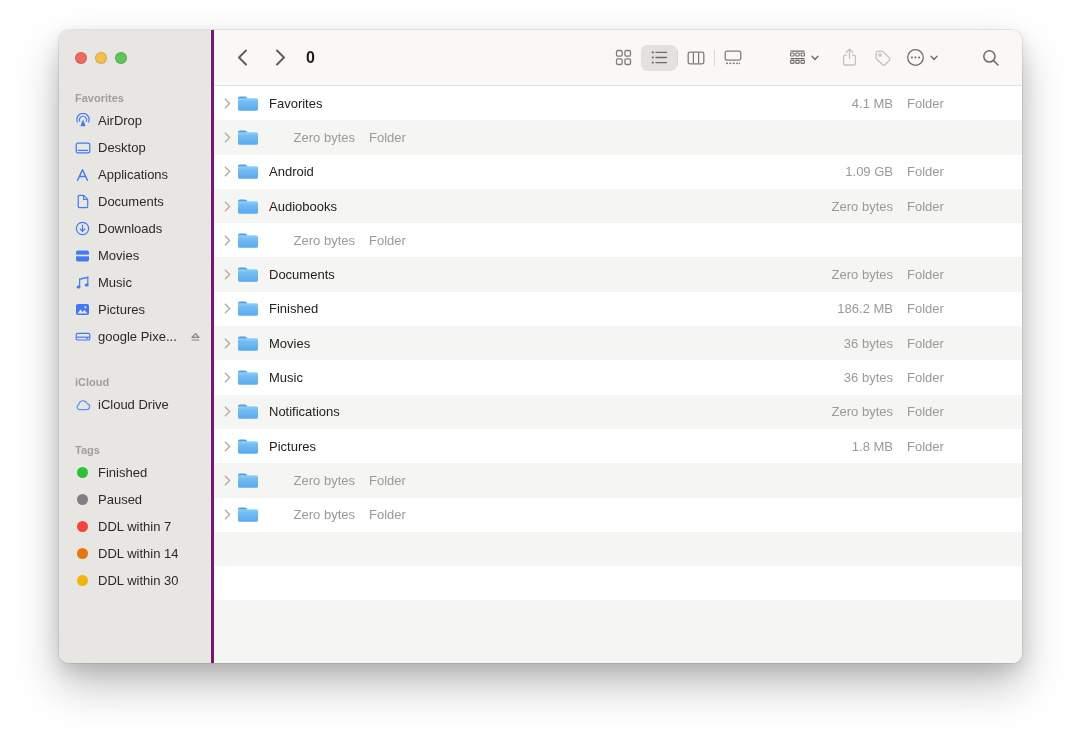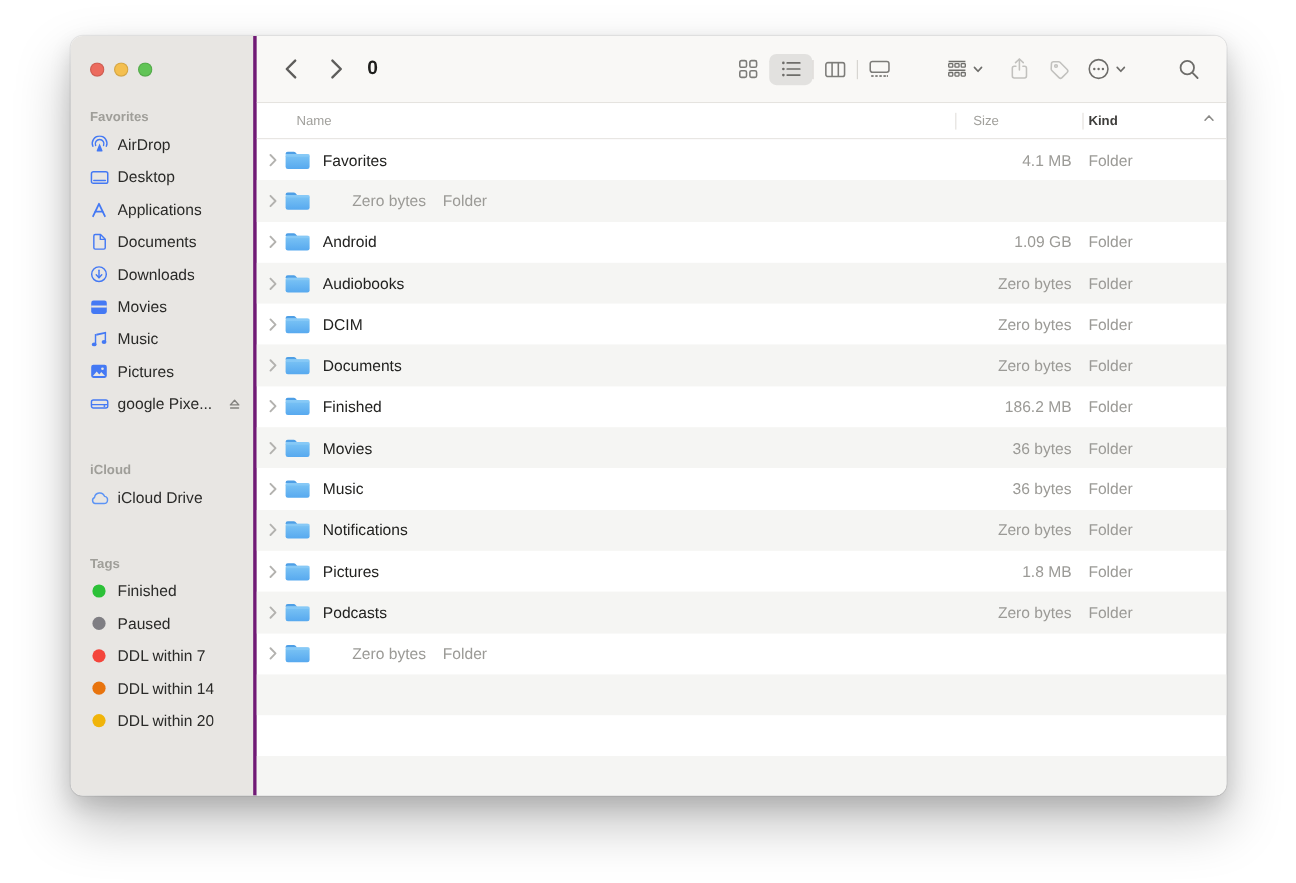--- a/index.html
+++ b/index.html
@@ -9,21 +9,21 @@
   .window { position:absolute; left:59px; top:30px; width:963px; height:633px;
     background:#ffffff; border-radius:10px; overflow:hidden; display:flex;
     box-shadow:0 0 0 1px rgba(0,0,0,.07), 0 22px 45px rgba(0,0,0,.25), 0 8px 18px rgba(0,0,0,.12); }
 
   
   .sidebar { width:155px; flex:0 0 155px; background:#e8e6e3; border-right:3px solid #701a75;
     padding-top:22px; }
   .traffic { display:flex; gap:8px; padding-left:16px; }
   .tl { width:12px; height:12px; border-radius:50%; border:0.5px solid rgba(0,0,0,.12); }
   .sb-section-label { font-size:11px; font-weight:700; color:#9f9e99; padding-left:16px;
-    margin-top:36px; margin-bottom:3px; }
+    margin-top:26px; margin-bottom:3px; }
   .sb-section-label.first { margin-top:28px; }
   .sb-item { display:flex; align-items:center; height:27px; padding:0 10px 0 15px;
     font-size:13px; color:#2a2a28; }
   .sb-ic { width:17px; height:16px; flex:0 0 17px; margin-right:7px; display:flex;
     align-items:center; justify-content:center; }
   .sb-label { white-space:nowrap; overflow:hidden; }
   .sb-spacer { flex:1; }
   .tag-dot { width:11px; height:11px; border-radius:50%; margin:0 3px; }
 
   
@@ -254,21 +254,21 @@
     <div class="sb-item">
       <span class="sb-ic">
           <span class="tag-dot" style="background: rgb(232, 116, 14);"></span>
         </span>
       <span class="sb-label">DDL within 14</span>
     </div>
     <div class="sb-item">
       <span class="sb-ic">
           <span class="tag-dot" style="background: rgb(240, 180, 10);"></span>
         </span>
-      <span class="sb-label">DDL within 20</span>
+      <span class="sb-label">DDL within 30</span>
     </div>
   </aside>
 
   <div class="main">
 
     <div class="toolbar">
       <div class="nav-btn">
         <svg width="11" height="17" viewBox="0 0 11 17">
             <path d="M9 1.5 L2 8.5 L9 15.5" fill="none" stroke="#5e5d5b" stroke-width="2" stroke-linecap="round" stroke-linejoin="round"></path>
           </svg>
@@ -396,32 +396,20 @@
               <g fill="none" stroke="#6d6c69" stroke-width="1.5" stroke-linecap="round">
             <circle cx="7.4" cy="7.4" r="5.6"></circle>
                 <path d="M11.6 11.6 L16 16"></path>
               </g>
             </svg>
         </div>
       </div>
     </div>
 
     <div class="content">
-      <div class="list-header">
-        <div class="h-name">Name</div>
-        <div class="hsep s1"></div>
-        <div class="h-size">Size</div>
-        <div class="hsep s2"></div>
-        <div class="h-kind">Kind</div>
-        <div class="h-sort">
-          <svg width="9" height="7" viewBox="0 0 9 7">
-              <path d="M1.2 5.2 L4.5 1.6 L7.8 5.2" fill="none" stroke="#8b8a87" stroke-width="1.3" stroke-linecap="round" stroke-linejoin="round"></path>
-            </svg>
-        </div>
-      </div>
 
       <div class="rows">
         <div class="row">
           <span class="r-chev">
               <svg width="7" height="11">
                 <use href="#sym-rchev"></use>
               </svg>
             </span>
           <span class="r-ficon">
               <svg width="22" height="17">
@@ -480,21 +468,20 @@
           <span class="r-chev">
               <svg width="7" height="11">
                 <use href="#sym-rchev"></use>
               </svg>
             </span>
           <span class="r-ficon">
               <svg width="22" height="17">
                 <use href="#sym-folder"></use>
               </svg>
             </span>
-          <span class="r-name">DCIM</span>
           <span class="r-size">Zero bytes</span>
           <span class="r-kind">Folder</span>
         </div>
         <div class="row">
           <span class="r-chev">
               <svg width="7" height="11">
                 <use href="#sym-rchev"></use>
               </svg>
             </span>
           <span class="r-ficon">
@@ -585,21 +572,20 @@
           <span class="r-chev">
               <svg width="7" height="11">
                 <use href="#sym-rchev"></use>
               </svg>
             </span>
           <span class="r-ficon">
               <svg width="22" height="17">
                 <use href="#sym-folder"></use>
               </svg>
             </span>
-          <span class="r-name">Podcasts</span>
           <span class="r-size">Zero bytes</span>
           <span class="r-kind">Folder</span>
         </div>
         <div class="row">
           <span class="r-chev">
               <svg width="7" height="11">
                 <use href="#sym-rchev"></use>
               </svg>
             </span>
           <span class="r-ficon">

